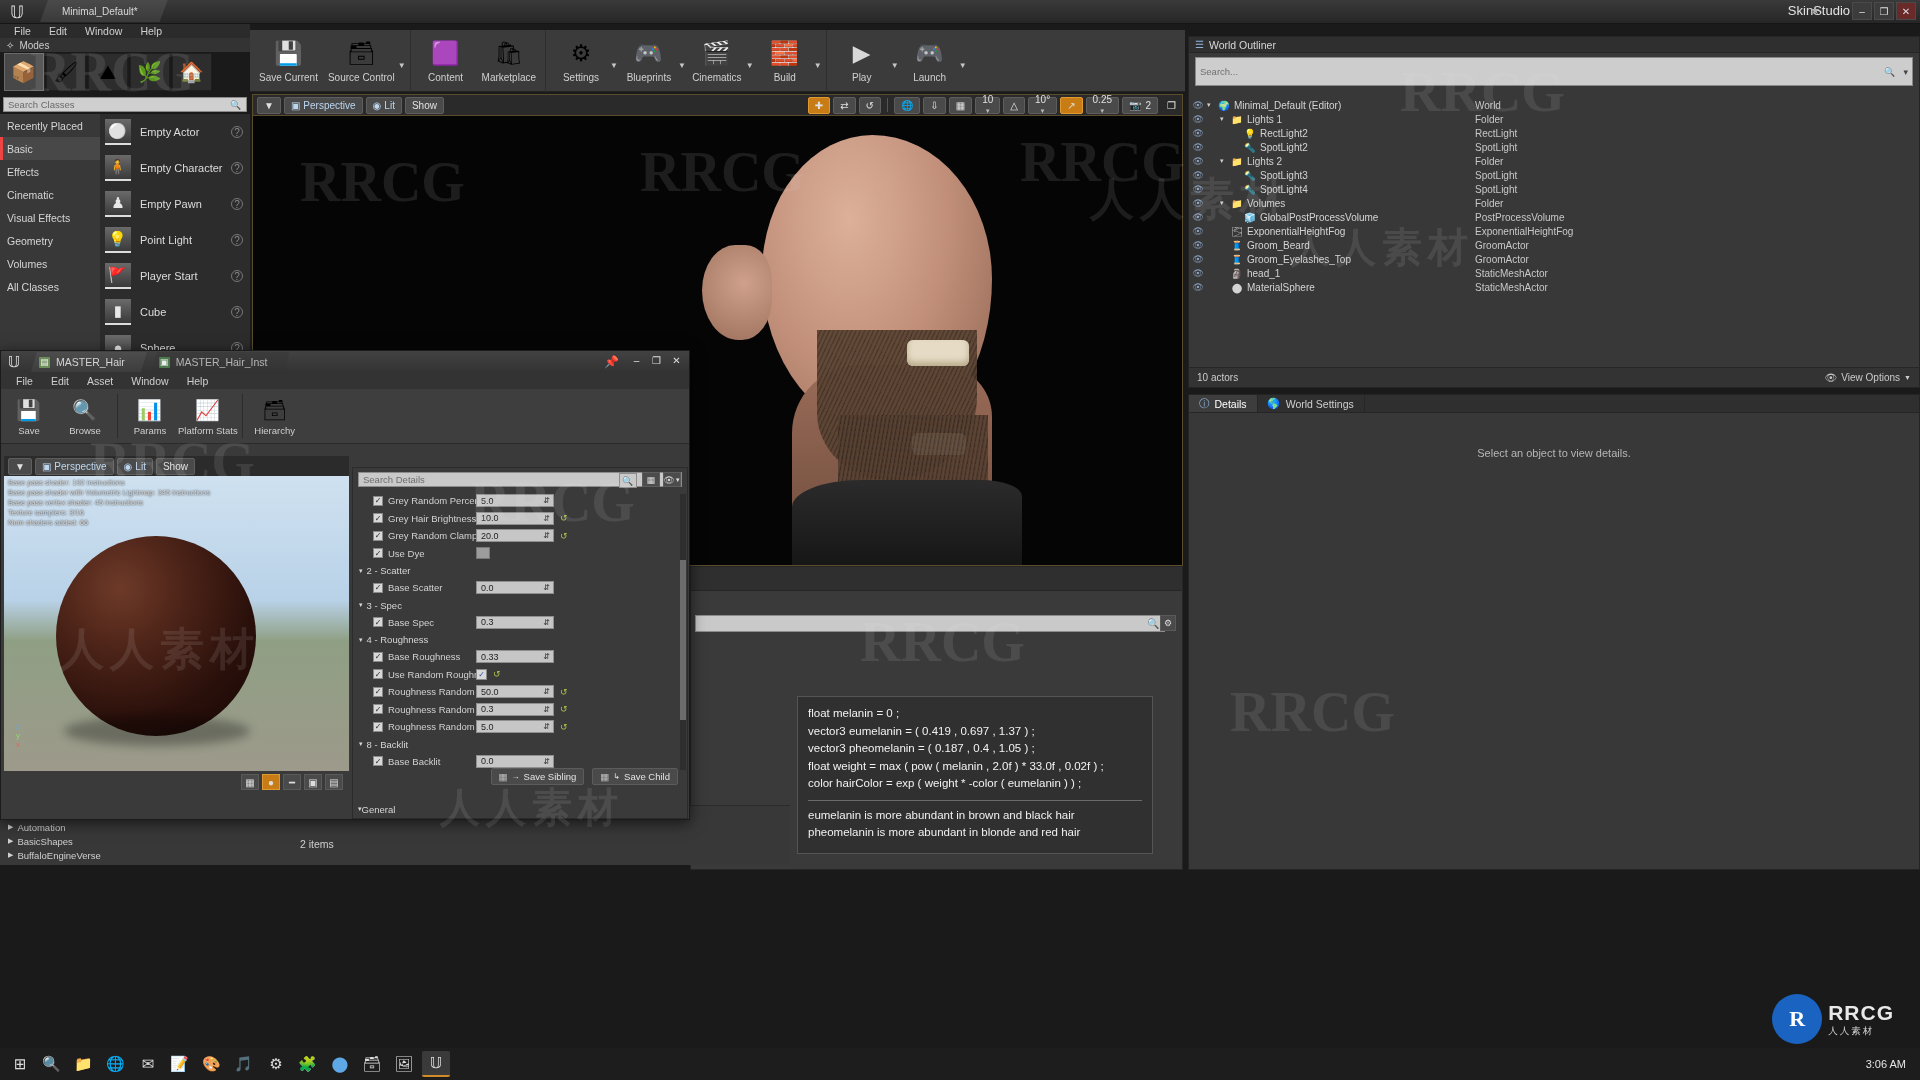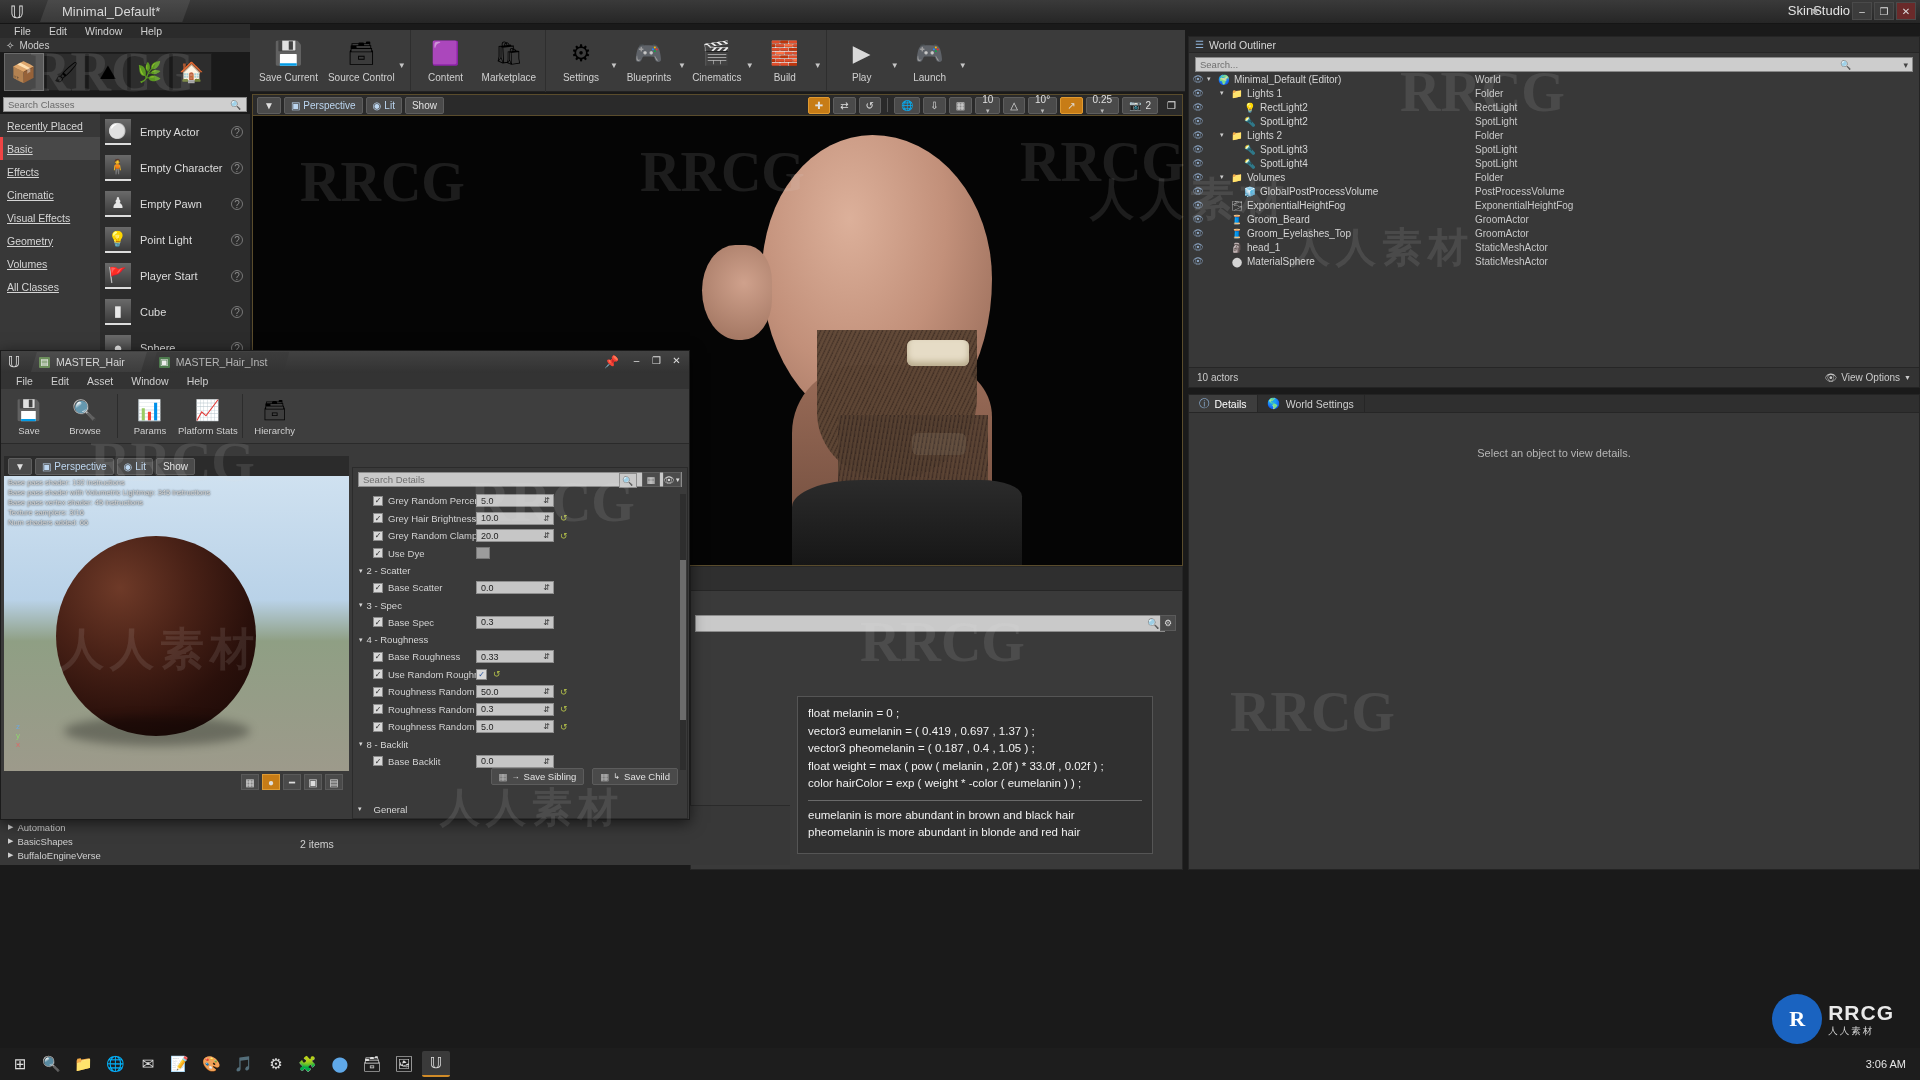--- a/index.html
+++ b/index.html
@@ -7,21 +7,21 @@
     font-family:"Liberation Sans", sans-serif; }
   #app { position:relative; width:1920px; height:1080px; }
   .nosel { user-select:none; }
 
   
   #titlebar { position:absolute; left:0; top:0; width:1920px; height:24px;
     background:linear-gradient(#3a3a3a,#262626); border-bottom:1px solid #151515; }
   #ue-logo { position:absolute; left:4px; top:1px; width:26px; height:22px;
     display:flex; align-items:center; justify-content:center; color:#ddd; font-size:17px; }
   .tab-title { position:absolute; left:40px; top:0px; height:22px; padding:0 30px 0 22px;
-    background:linear-gradient(#4a4a4a,#3a3a3a); color:#d8d8d8; font-size:13px;
+    background:linear-gradient(#4a4a4a,#3a3a3a); color:#d8d8d8; font-size:10px;
     display:flex; align-items:center;
     clip-path: polygon(8px 0, 100% 0, calc(100% - 8px) 100%, 0 100%); }
   #skinstudio { position:absolute; right:70px; top:3px; color:#e2e2e2; font-size:13px; }
   #win-btns { position:absolute; right:4px; top:2px; display:flex; gap:2px; }
   .wb { width:20px; height:18px; background:#3c3c3c; color:#ddd; font-size:10px;
     display:flex; align-items:center; justify-content:center; border:1px solid #4a4a4a; }
   .wb.close { background:#6a2a2a; }
   #tb-extra { position:absolute; right:100px; top:4px; color:#b0b0b0; font-size:11px; }
 
   
@@ -40,21 +40,21 @@
 
   
   #search-classes { position:absolute; left:3px; top:97px; width:244px; height:15px;
     background:#cfcfcf; border:1px solid #8a8a8a; display:flex; align-items:center;
     padding:0 4px; font-size:9.5px; color:#6a6a6a; }
   #search-classes .mg { margin-left:auto; color:#444; font-size:9px; }
 
   
   #class-cats { position:absolute; left:0; top:114px; width:100px; height:245px; background:#383838; }
   .cat { height:23px; display:flex; align-items:center; padding-left:7px;
-    color:#d5d5d5; font-size:10.5px;text-decoration:underline; }
+    color:#d5d5d5; font-size:10.5px; }
   .cat.sel { background:#484848; border-left:3px solid #ef4444; padding-left:4px; }
 
   
   #actor-list { position:absolute; left:100px; top:114px; width:150px; height:245px; background:#2c2c2c; }
   .actor-row { height:36px; display:flex; align-items:center; padding-left:5px; position:relative; }
   .actor-ico { width:26px; height:26px; background:linear-gradient(#6a6a6a,#3a3a3a);
     border-bottom:2px solid #ddd; display:flex; align-items:center; justify-content:center;
     font-size:15px; color:#e8e8e8; }
   .actor-lbl { color:#dcdcdc; font-size:11px; margin-left:9px; }
   .actor-help { position:absolute; right:7px; color:#8a8a8a; font-size:10px;
@@ -91,23 +91,23 @@
   
   #head { position:absolute; right:120px; bottom:0px; width:420px; height:450px; }
   .skin { position:absolute; background:#c99a84; }
 
   
   #outliner { position:absolute; left:1188px; top:36px; width:732px; height:352px;
     background:#383838; border:1px solid #242424; }
   #outliner-tab { height:16px; background:#2f2f2f; display:flex; align-items:center;
     padding-left:6px; gap:5px; border-bottom:1px solid #262626; }
   #outliner-tab .t { color:#d8d8d8; font-size:10.5px; }
-  #ol-search { margin:4px 6px 0 6px; height:15px; background:#cdcdcd;
+  #ol-search { margin:4px 6px 12px 6px; height:29px; background:#cdcdcd;
     border:1px solid #888; display:flex; align-items:center; padding:0 4px;
-    font-size:9.5px; color:#6f6f6f;gap:44px; }
+    font-size:9.5px; color:#6f6f6f; }
   #ol-head { height:15px; background:#2e2e2e; display:flex; align-items:center;
     color:#ccc; font-size:10px; border-bottom:1px solid #252525; }
   #ol-head .c1 { width:266px; padding-left:20px; position:relative; }
   #ol-rows { height:270px; overflow:hidden; }
   .ol-row { height:14px; display:flex; align-items:center; font-size:10px; color:#d4d4d4; }
   .ol-eye { width:18px; text-align:center; color:#8ea9c9; font-size:9px; }
   .ol-label { display:flex; align-items:center; gap:4px; width:268px; }
   .ol-type { color:#c8c8c8; }
   .ol-tri { font-size:7px; color:#cfcfcf; width:7px; }
   .ol-ico { font-size:9.5px; width:12px; text-align:center; }
@@ -200,21 +200,21 @@
   .cat-row .tri { font-size:7px; }
   .prop-cbonly { width:11px; height:11px; background:#d8d8d8; border:1px solid #8a8a8a;
     display:flex; align-items:center; justify-content:center; font-size:8px; color:#2a56a0; }
   #md-scroll { position:absolute; right:1px; top:26px; width:6px; height:276px; background:#2e2e2e; }
   #md-scroll .thumb { position:absolute; top:66px; width:6px; height:160px; background:#6c6c6c; }
   #md-save { position:absolute; left:352px; top:765px; width:336px; height:22px;
     display:flex; align-items:center; justify-content:flex-end; gap:8px; padding-right:10px; }
   .save-btn { height:17px; background:#4a4a4a; border:1px solid #5c5c5c; border-radius:2px;
     display:flex; align-items:center; gap:4px; padding:0 7px; color:#e2e2e2; font-size:9.5px; }
   #md-general { position:absolute; left:352px; top:800px; width:336px; height:18px;
-    display:flex; align-items:center; gap:12px; padding-left:6px; color:#d6d6d6; font-size:9.5px; }
+    display:flex; align-items:center; gap:0; padding-left:6px; color:#d6d6d6; font-size:9.5px; }
 
   
   #cb { position:absolute; left:0px; top:805px; width:790px; height:60px; background:#383838;
     border-top:1px solid #2a2a2a; }
   .cb-row { height:14px; display:flex; align-items:center; padding-left:8px;
     color:#cfcfcf; font-size:9.5px; gap:4px; }
   #cb-items { position:absolute; left:300px; top:838px; color:#d0d0d0; font-size:10.5px; }
 
   
   #midpanel { position:absolute; left:690px; top:566px; width:493px; height:304px;

